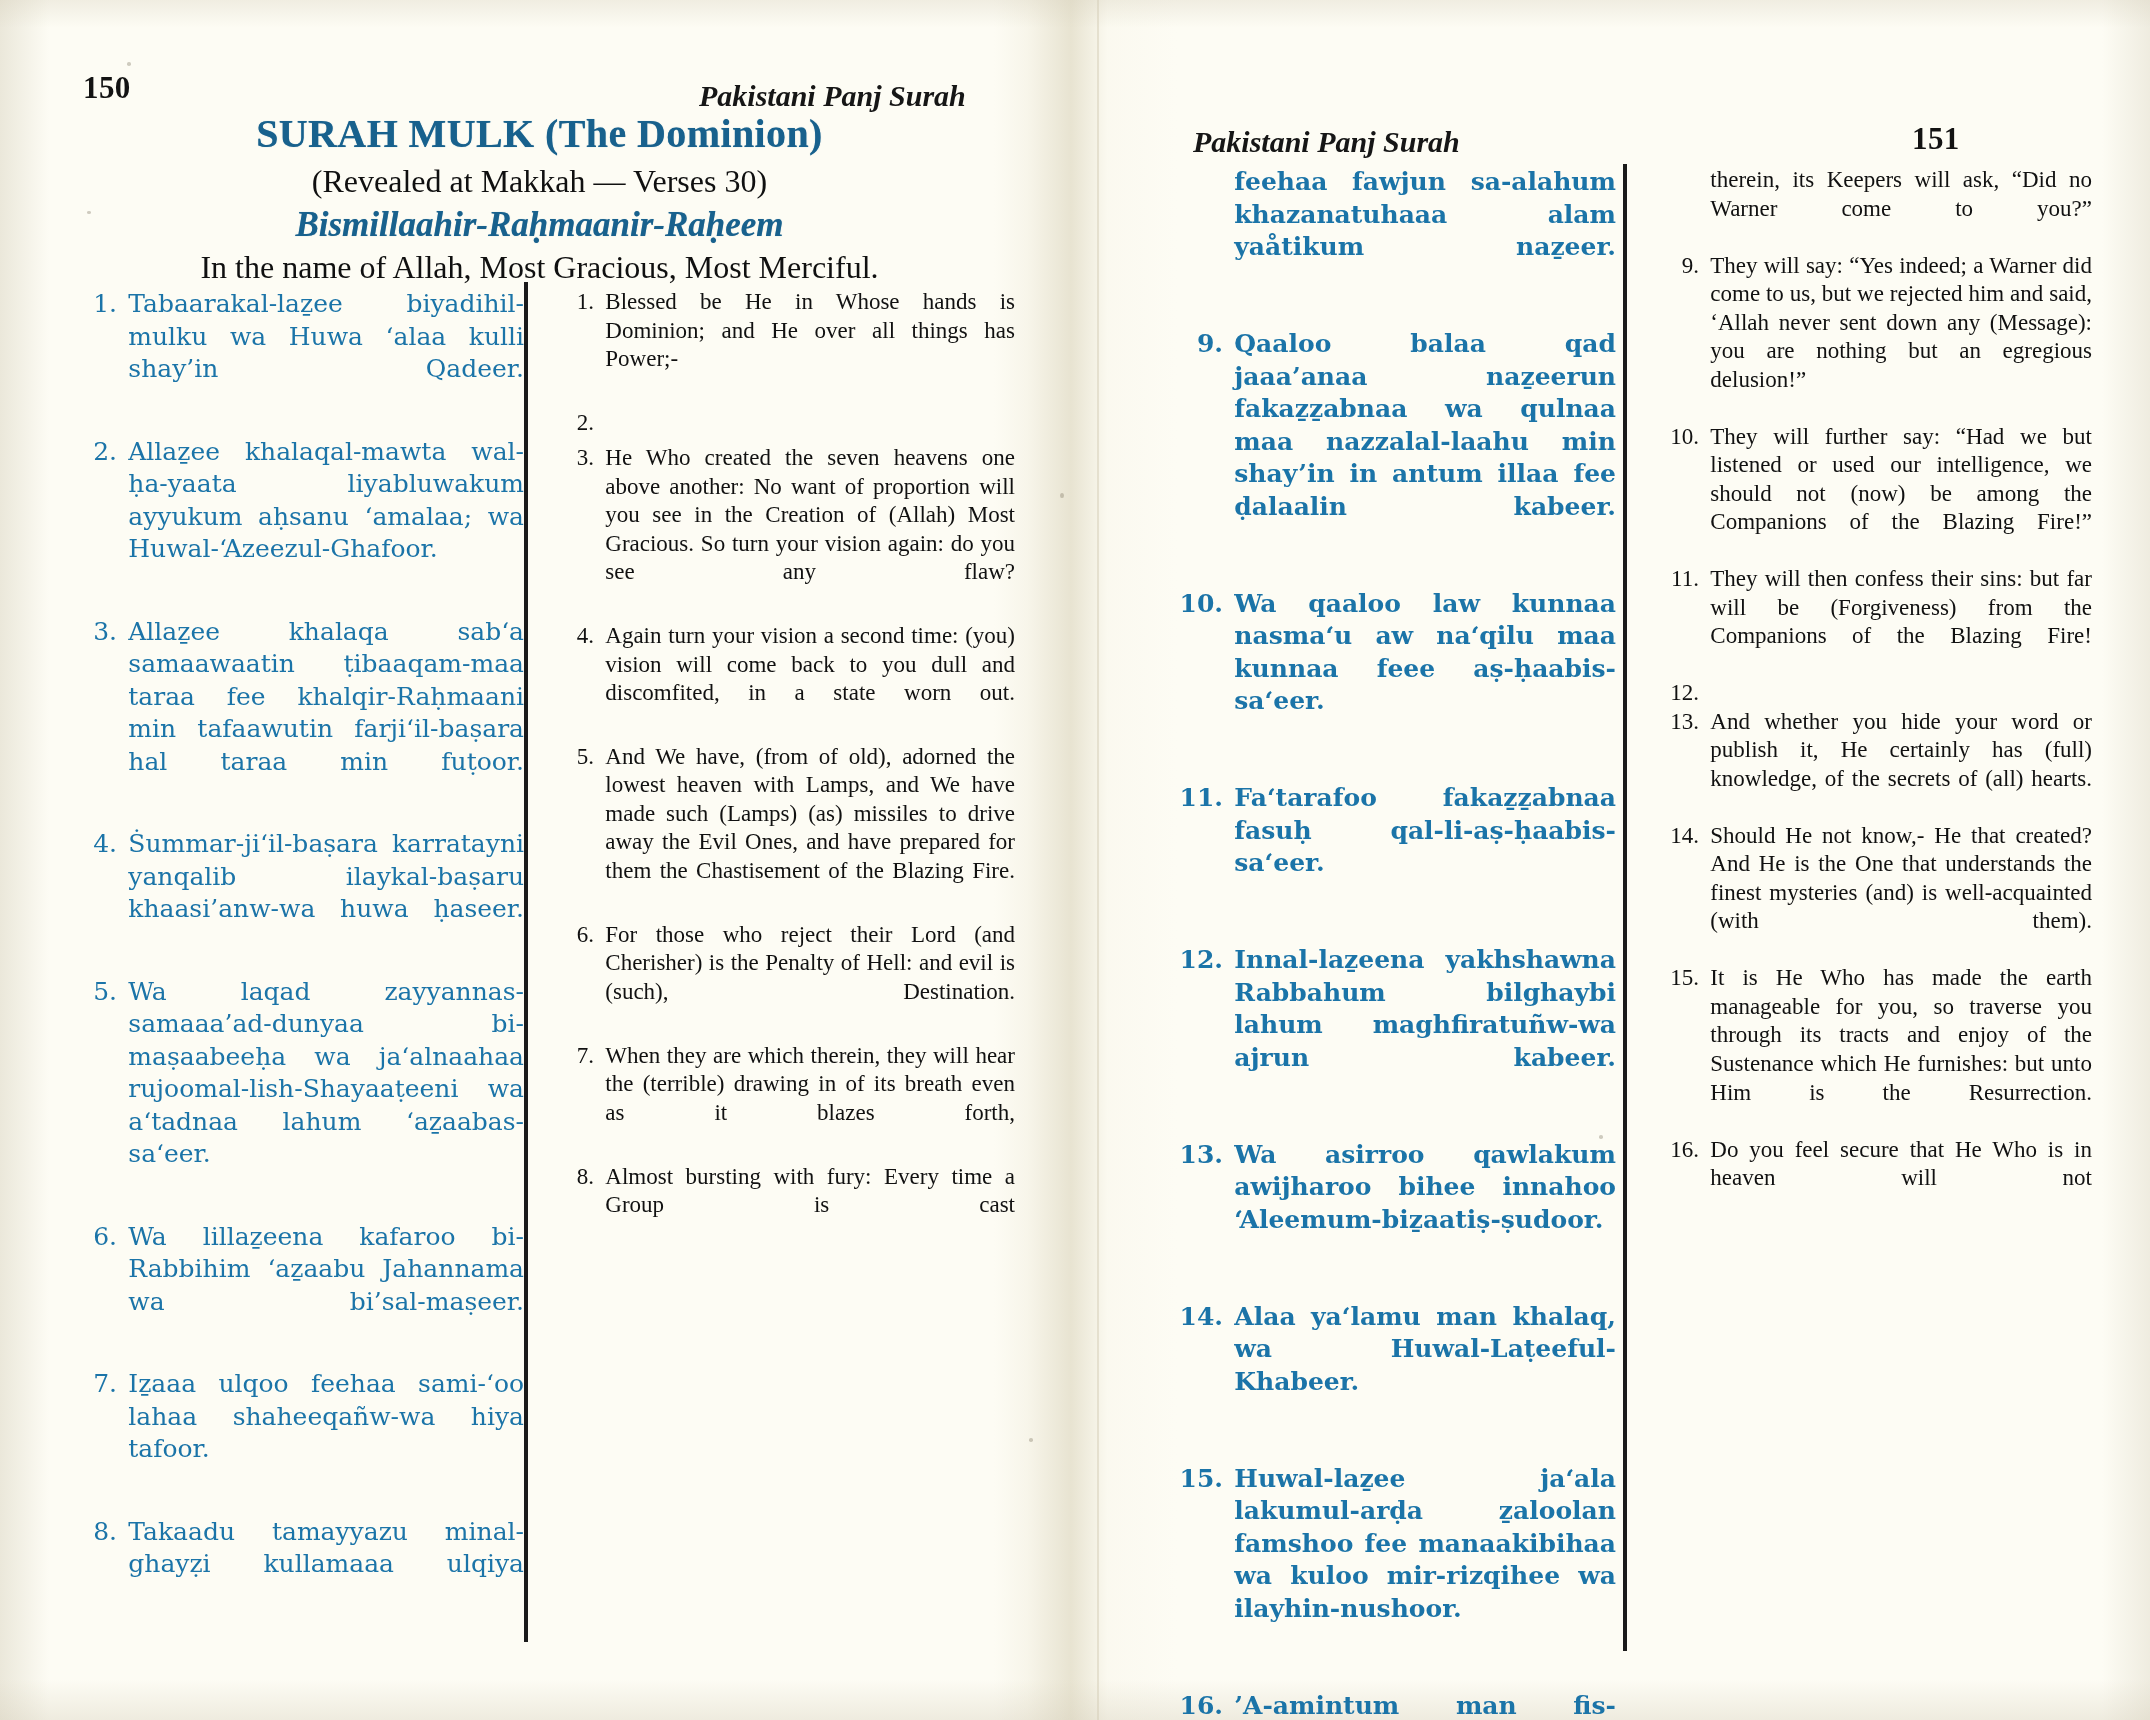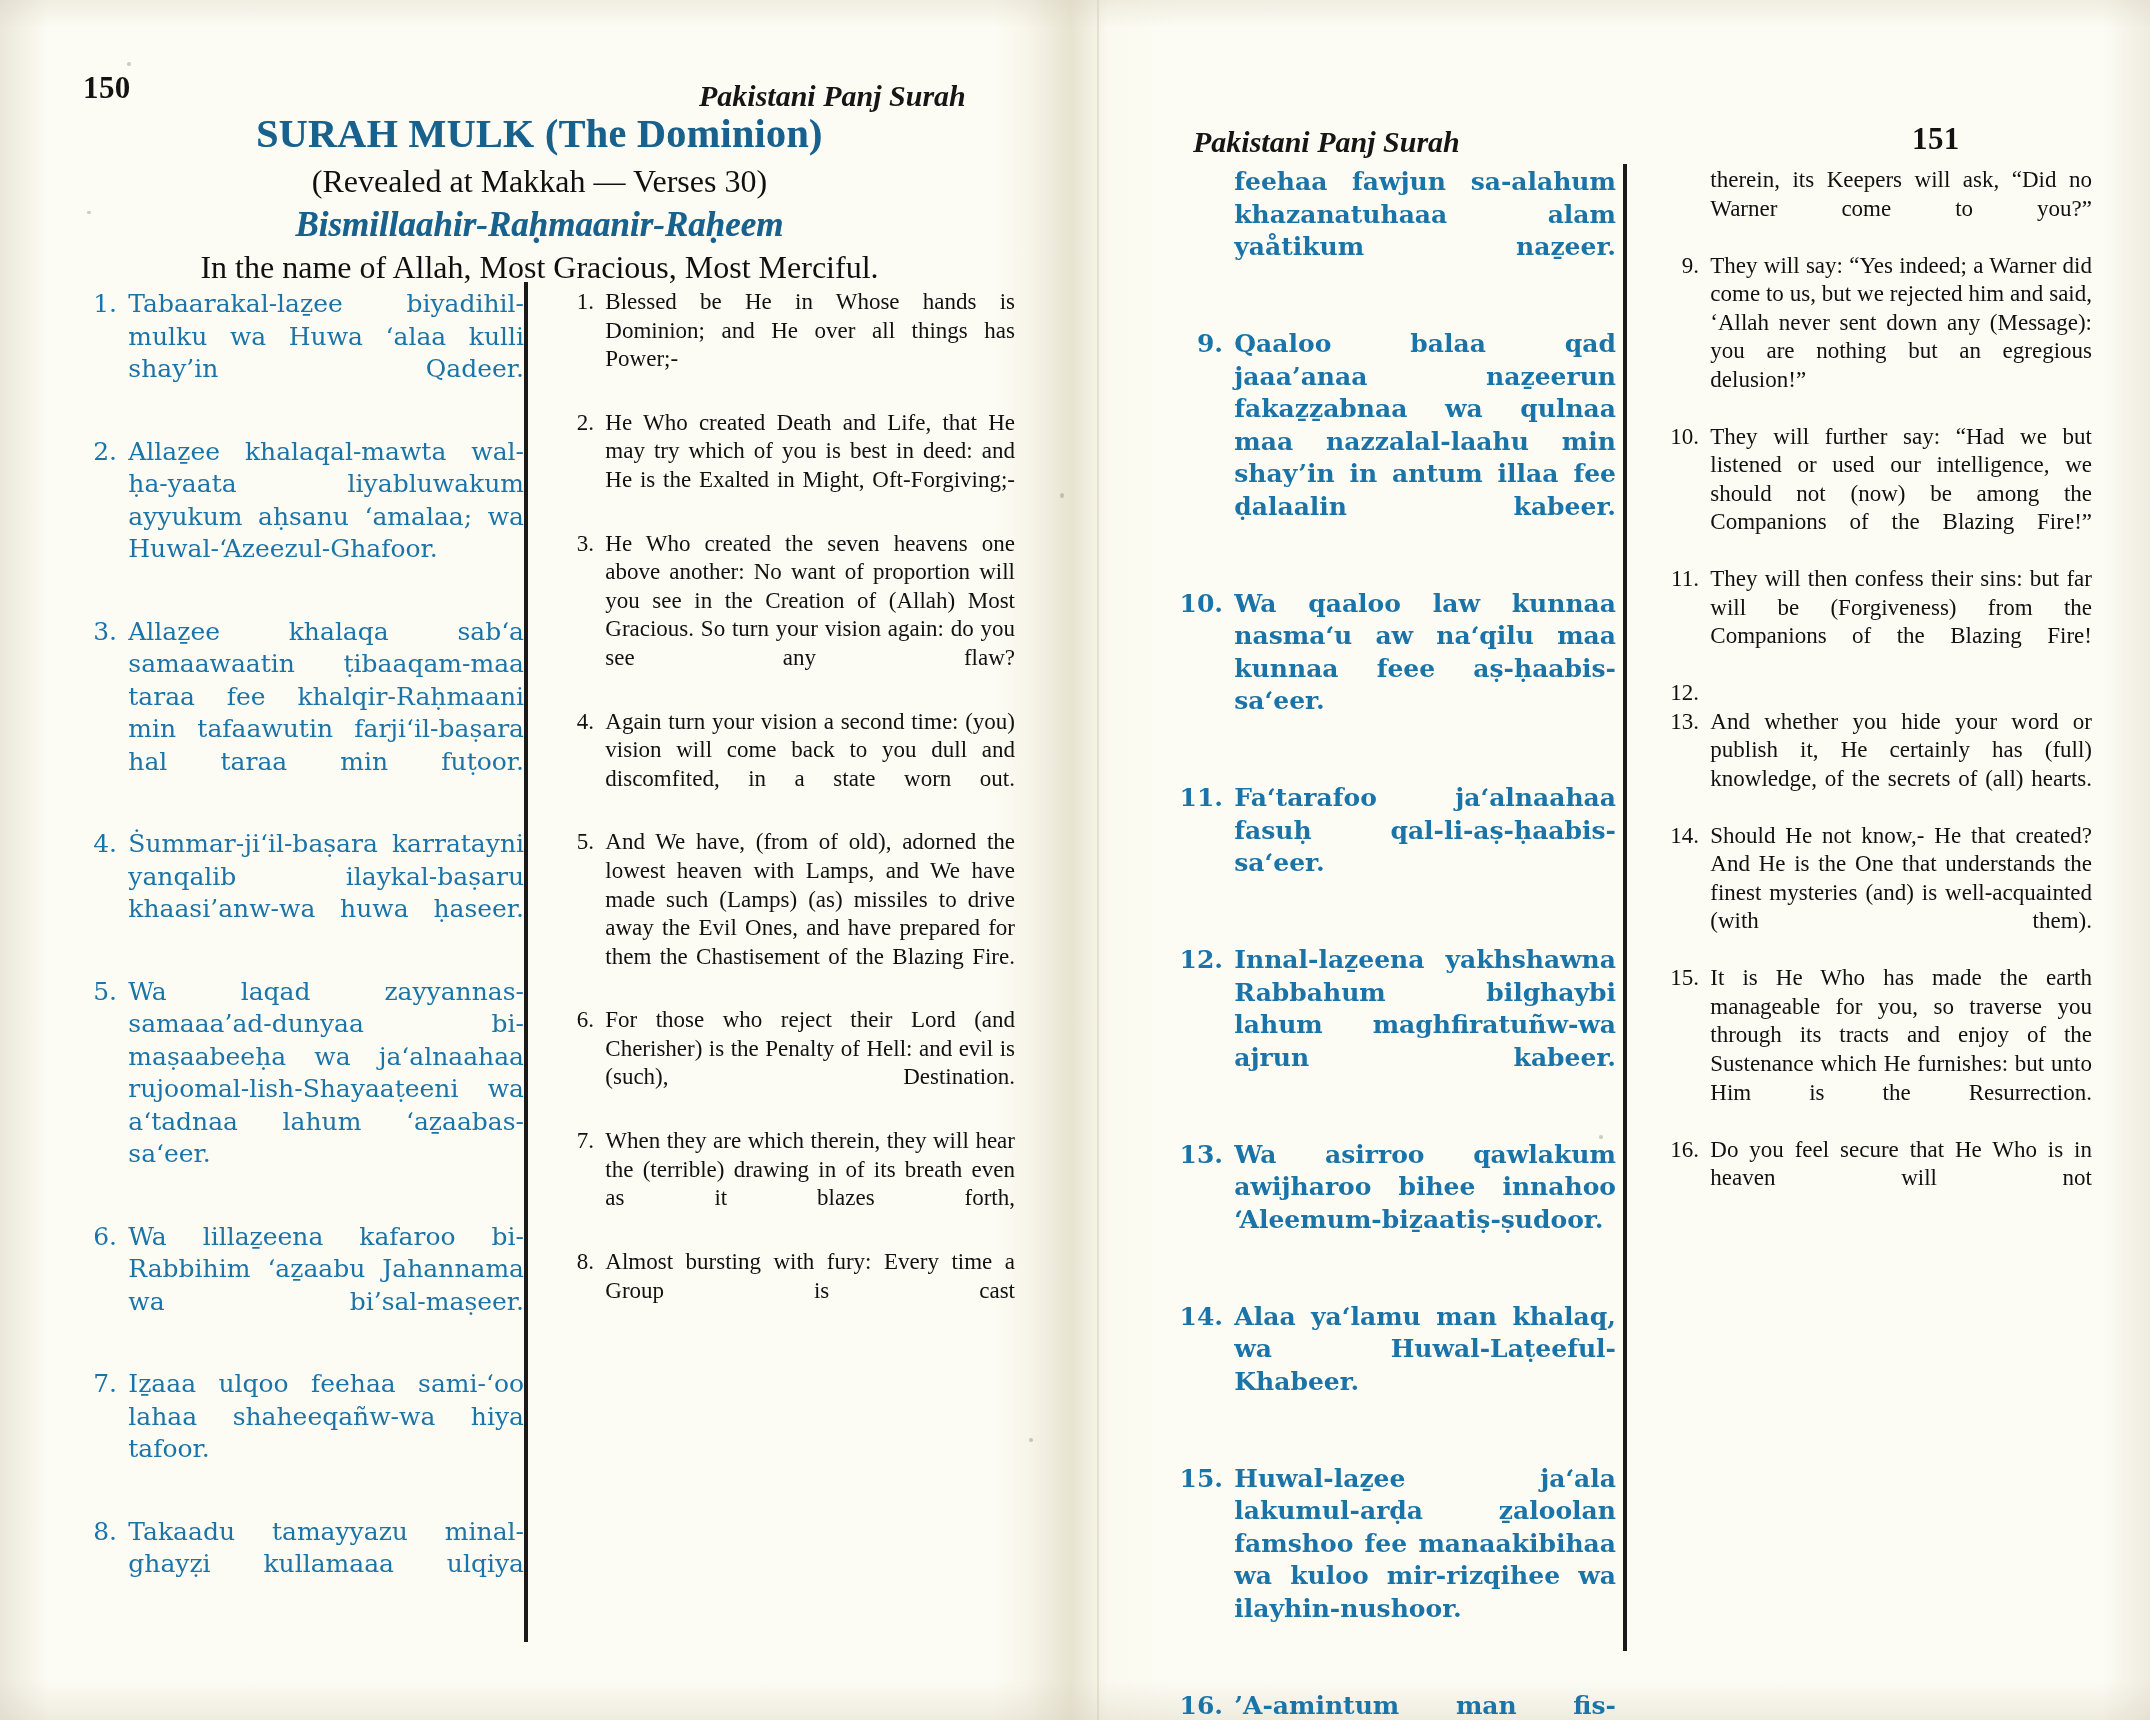--- a/index.html
+++ b/index.html
@@ -280,21 +280,20 @@
       </div>
     </div>
 
   <div class="col english" id="col-L-english">
       <div class="verse">
         <span class="vnum">1.</span>
         <span class="vtext">Blessed be He in Whose hands is Dominion; and He over all things has Power;-</span>
       </div>
       <div class="verse" style="margin-top: 6.8px;">
         <span class="vnum">2.</span>
-        <span class="vtext">He Who created Death and Life, that He may try which of you is best in deed: and He is the Exalted in Might, Oft-Forgiving;-</span>
       </div>
       <div class="verse" style="margin-top: 6.8px;">
         <span class="vnum">3.</span>
         <span class="vtext">He Who created the seven heavens one above another: No want of proportion will you see in the Creation of (Allah) Most Gracious. So turn your vision again: do you see any flaw?</span>
       </div>
       <div class="verse" style="margin-top: 6.8px;">
         <span class="vnum">4.</span>
         <span class="vtext">Again turn your vision a second time: (you) vision will come back to you dull and discomfited, in a state worn out.</span>
       </div>
       <div class="verse" style="margin-top: 6.8px;">
@@ -323,21 +322,21 @@
       <div class="verse" style="margin-top: 32px;">
         <span class="vnum">9.</span>
         <span class="vtext">Qaaloo balaa qad jaaa’anaa naẕeerun fakaẕẕabnaa wa qulnaa maa nazzalal-laahu min shay’in in antum illaa fee ḍalaalin kabeer.</span>
       </div>
       <div class="verse" style="margin-top: 32px;">
         <span class="vnum">10.</span>
         <span class="vtext">Wa qaaloo law kunnaa nasmaʻu aw naʻqilu maa kunnaa feee aṣ-ḥaabis-saʻeer.</span>
       </div>
       <div class="verse" style="margin-top: 32px;">
         <span class="vnum">11.</span>
-        <span class="vtext">Faʻtarafoo jaʻalnaahaa fasuḥ qal-li-aṣ-ḥaabis-saʻeer.</span>
+        <span class="vtext">Faʻtarafoo fakaẕẕabnaa fasuḥ qal-li-aṣ-ḥaabis-saʻeer.</span>
       </div>
       <div class="verse" style="margin-top: 32px;">
         <span class="vnum">12.</span>
         <span class="vtext">Innal-laẕeena yakhshawna Rabbahum bilghaybi lahum maghfiratuñw-wa ajrun kabeer.</span>
       </div>
       <div class="verse" style="margin-top: 32px;">
         <span class="vnum">13.</span>
         <span class="vtext">Wa asirroo qawlakum awijharoo bihee innahoo ʻAleemum-biẕaatiṣ-ṣudoor.</span>
       </div>
       <div class="verse" style="margin-top: 32px;">

